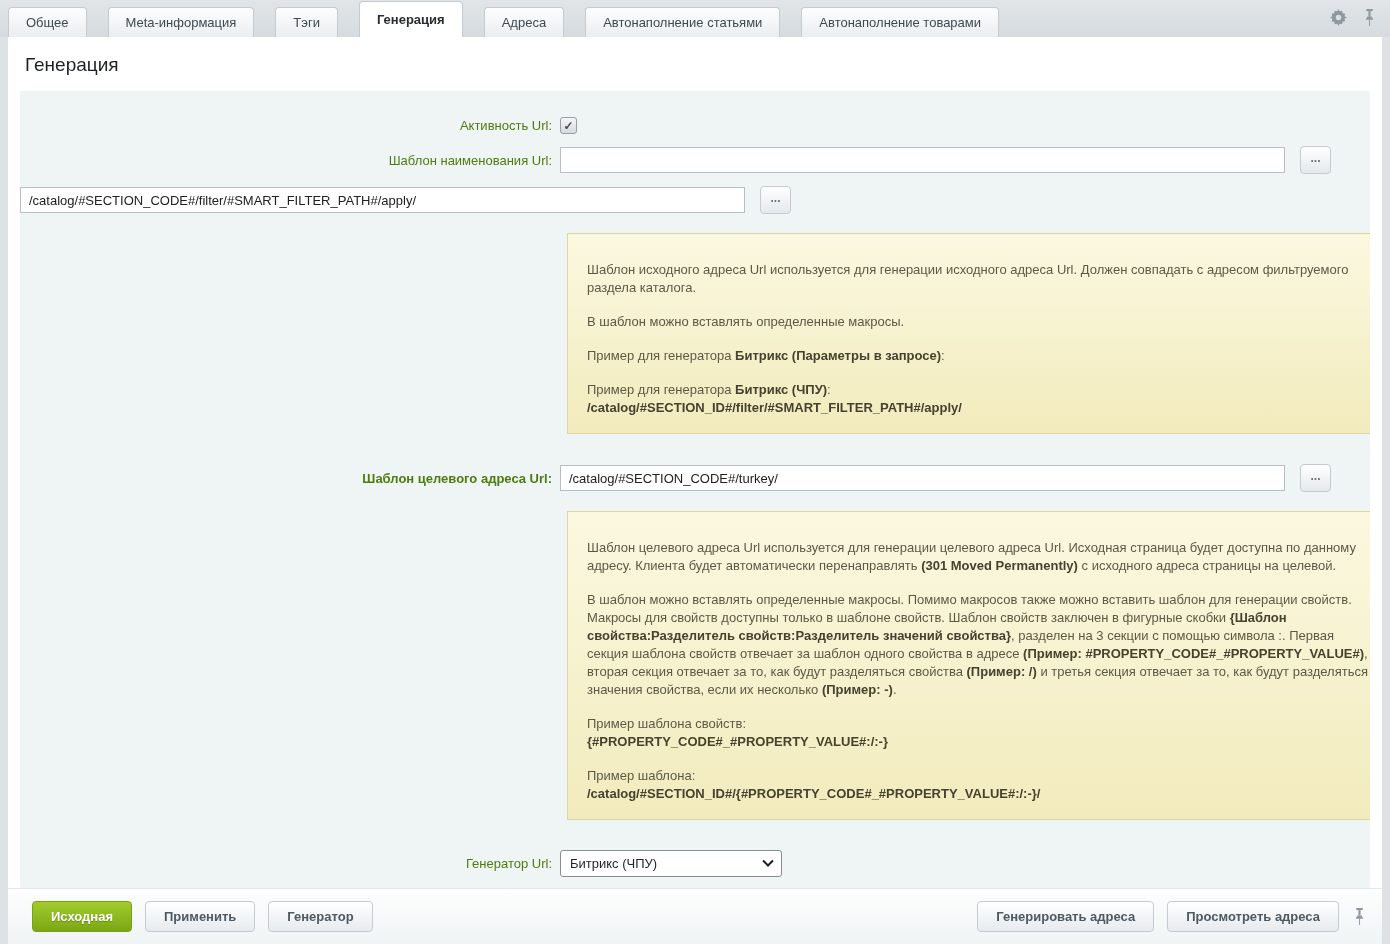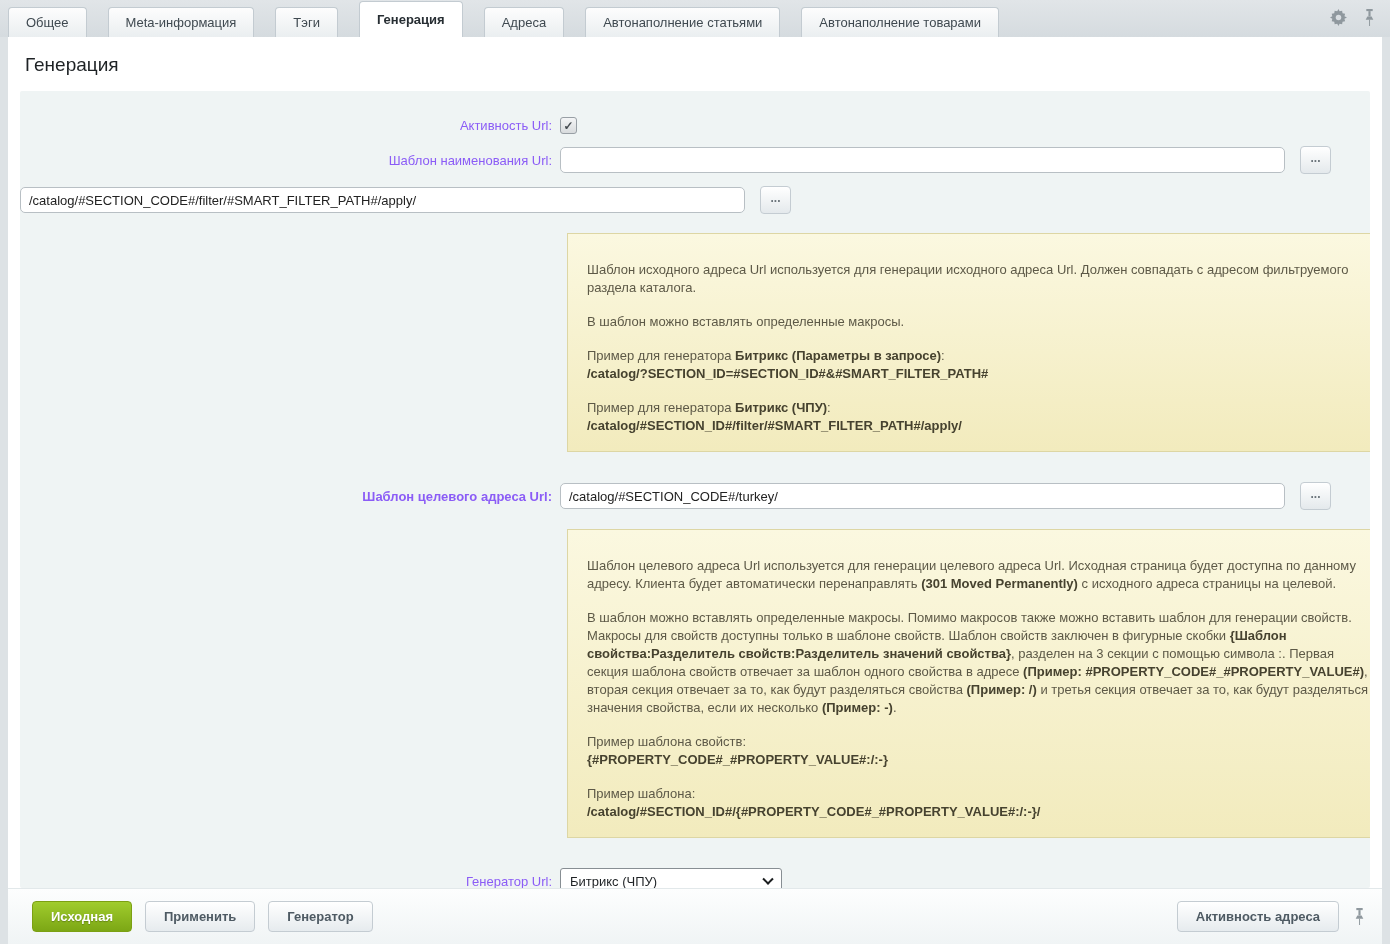--- a/index.html
+++ b/index.html
@@ -17,23 +17,23 @@
   .tabbar-icons svg { display:block; }
 
   
   .panel { margin:0 8px; background:#ffffff; height:907px; display:flex; flex-direction:column; }
   .page-title { font-size:19px; color:#1e2225; padding:17px 0 15px 17px; font-weight:normal; }
 
   
   .form-area { margin:0 12px; background:#eff4f4; border-radius:2px; flex:1;
                padding:26px 0 18px 0; overflow:hidden; }
   .form-row { display:flex; align-items:center; margin-bottom:12px; }
-  .form-label { width:540px; text-align:right; padding-right:8px; color:#8b5cf6; flex:none; }
+  .form-label { width:540px; text-align:right; padding-right:8px; color:#4d7c0f; flex:none; }
   .form-label.req { font-weight:bold; }
-  .text-input { width:725px; height:26px; border:1px solid #b8bfc4; border-radius:5px;
+  .text-input { width:725px; height:26px; border:1px solid #b8bfc4; border-radius:0;
                 background:#fff; padding:0 8px; font-size:13px; color:#222;
                 font-family:"Liberation Sans", sans-serif; }
   .more-btn { margin-left:15px; width:31px; height:28px; border:1px solid #c4ccd2; border-radius:4px;
               background:linear-gradient(#ffffff,#e4e9ec); color:#6a737a; font-weight:bold;
               font-size:12px; line-height:22px; text-align:center; cursor:pointer; }
 
   .checkbox { width:17px; height:17px; border:1px solid #989fa5; border-radius:3px;
               background:linear-gradient(#f4f5f6,#d8dbdd); display:flex; align-items:center;
               justify-content:center; font-size:12px; font-weight:bold; color:#454b50; cursor:pointer; }
 
@@ -109,21 +109,21 @@
     </div>
 
     <div class="form-row" style="margin-bottom:19px;">
       <input class="text-input" type="text" value="/catalog/#SECTION_CODE#/filter/#SMART_FILTER_PATH#/apply/" style="">
       <div class="more-btn">...</div>
     </div>
 
     <div class="help-box">
         <div class="help-p"><span>Шаблон исходного адреса Url используется для генерации исходного адреса Url. Должен совпадать с адресом фильтруемого раздела каталога.</span></div>
         <div class="help-p"><span>В шаблон можно вставлять определенные макросы.</span></div>
-        <div class="help-p"><span>Пример для генератора </span><b>Битрикс (Параметры в запросе)</b><span>:</span><br><b>/catalog/?SECTION_ID=#SECTION_ID#&amp;#SMART_FILTER_PATH#</b></div>
+        <div class="help-p"><span>Пример для генератора </span><b>Битрикс (Параметры в запросе)</b><span>:</span><br></div>
         <div class="help-p"><span>Пример для генератора </span><b>Битрикс (ЧПУ)</b><span>:</span><br><b>/catalog/#SECTION_ID#/filter/#SMART_FILTER_PATH#/apply/</b></div>
       </div>
 
     <div class="form-row" style="margin-bottom:19px;">
       <div class="form-label req">Шаблон целевого адреса Url:</div>
       <input class="text-input" type="text" value="/catalog/#SECTION_CODE#/turkey/" style="">
       <div class="more-btn">...</div>
     </div>
 
     <div class="help-box">
@@ -141,21 +141,22 @@
       </div>
     </div>
 
   </div>
 
   <div class="footer">
     <div class="btn btn-green">Исходная</div>
     <div class="btn btn-gray">Применить</div>
     <div class="btn btn-gray">Генератор</div>
     <div class="footer-spacer"></div>
-    <div class="btn btn-gray" style="margin-right:8px;">Активность адреса</div>
+    <div class="btn btn-gray">Генерировать адреса</div>
+    <div class="btn btn-gray" style="margin-right:8px;">Просмотреть адреса</div>
     <span>
       <svg width="13" height="17" viewBox="0 0 12 16" fill="#8f989e">
         <rect x="3" y="0" width="6" height="2"></rect>
         <rect x="5" y="2" width="2" height="5"></rect>
         <path d="M4 7h4l1.6 3H2.4z"></path>
         <rect x="5.6" y="10" width="0.9" height="6"></rect>
       </svg>
     </span>
   </div>
 </div>

